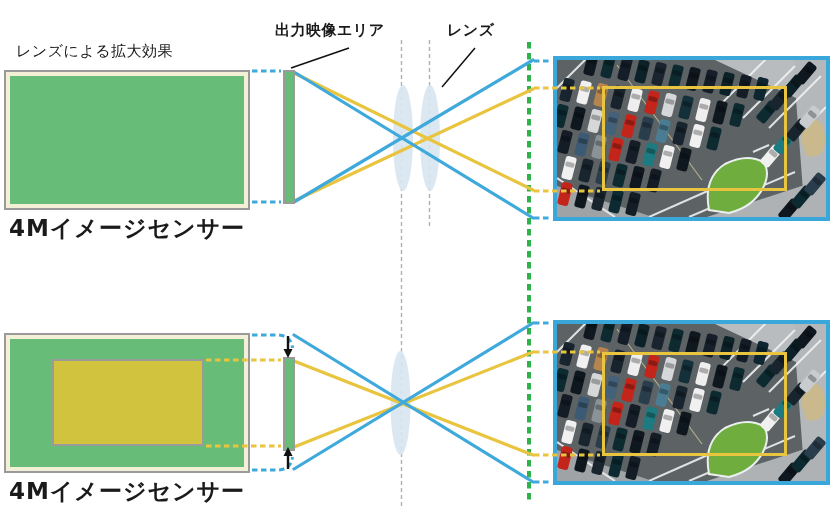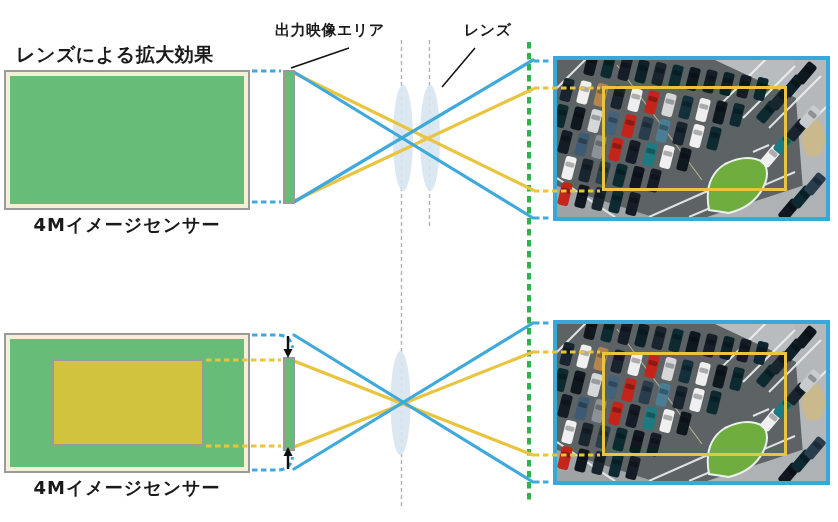--- a/index.html
+++ b/index.html
@@ -1,20 +1,20 @@
 <!DOCTYPE html>
 <html><head>
 <meta charset="utf-8">
 <style>
   html,body{margin:0;padding:0;background:#fff;}
   .canvas{position:relative;width:838px;height:522px;background:#fff;overflow:hidden;
           font-family:"DejaVu Sans",sans-serif;color:#1a1a1a;}
-  .ttl{position:absolute;font-size:19px;font-weight:bold;white-space:nowrap;letter-spacing:.5px;}
+  .ttl{position:absolute;font-size:15px;font-weight:normal;white-space:nowrap;letter-spacing:.5px;}
   .anno{position:absolute;font-size:15px;font-weight:bold;white-space:nowrap;letter-spacing:.5px;}
-  .caption{position:absolute;font-size:18px;font-weight:bold;text-align:center;letter-spacing:1px;white-space:nowrap;}
+  .caption{position:absolute;font-size:23px;font-weight:bold;text-align:center;letter-spacing:1px;white-space:nowrap;}
   .bigrect{position:absolute;box-sizing:border-box;border:2px solid #9a9a9a;background:#f4f0d8;padding:4px;}
   .bigrect .fill{width:100%;height:100%;background:#67bd78;}
   .innerYellow{position:absolute;box-sizing:border-box;border:2px solid #9a9a9a;background:#d2c33e;}
   .photo{position:absolute;box-sizing:border-box;border:4px solid #3aa7db;background:#5d6265;}
   .photo svg{display:block;width:100%;height:100%;}
   .cropFrame{position:absolute;box-sizing:border-box;border:3px solid #e9c43f;background:transparent;}
   .overlay{position:absolute;left:0;top:0;pointer-events:none;}
 </style>
 </head>
 <body>
@@ -369,18 +369,18 @@
       <polygon points="288,358 283.5,349 292.5,349" fill="#111"></polygon>
     </g>
     <g>
       <path d="M288,469 V454" stroke="#111" stroke-width="2.4" fill="none"></path>
       <polygon points="288,447 283.5,456 292.5,456" fill="#111"></polygon>
     </g>
   </svg>
 
   <div class="ttl" style="left:16px;top:42px;">レンズによる拡大効果</div>
   <div class="anno" style="left:263px;top:21px;margin-left:12px;">出力映像エリア</div>
-  <div class="anno" style="left:464px;top:21px;">レンズ</div>
+  <div class="anno" style="left:447px;top:21px;">レンズ</div>
   <div class="caption" style="left:4px;top:213px;width:246px;">4Mイメージセンサー</div>
 
   <div class="caption" style="left:4px;top:476px;width:246px;">4Mイメージセンサー</div>
 
 </div>
 
 </body></html>

